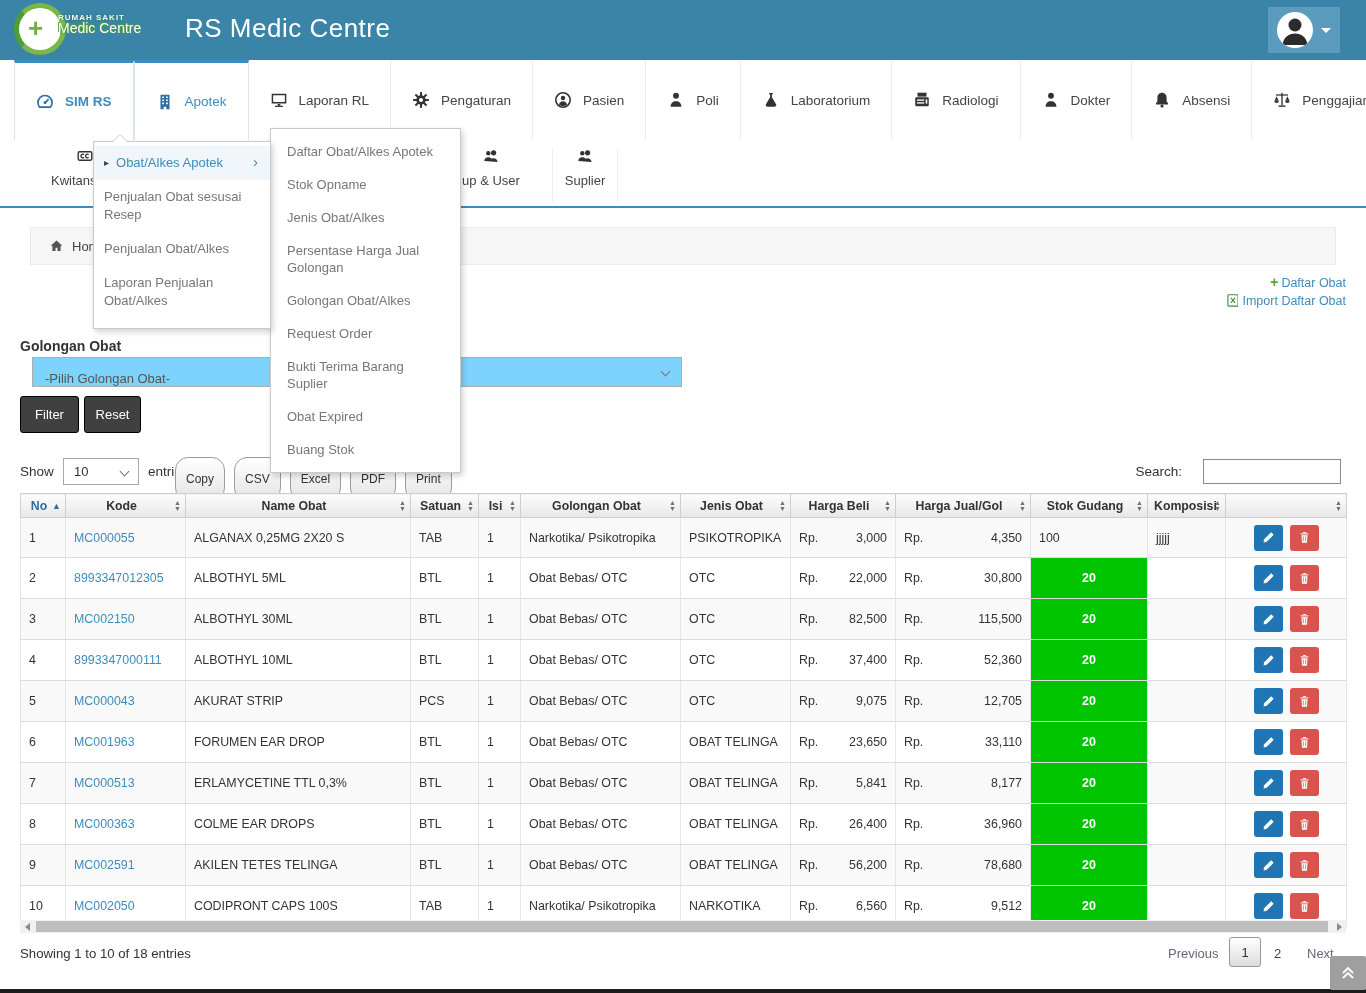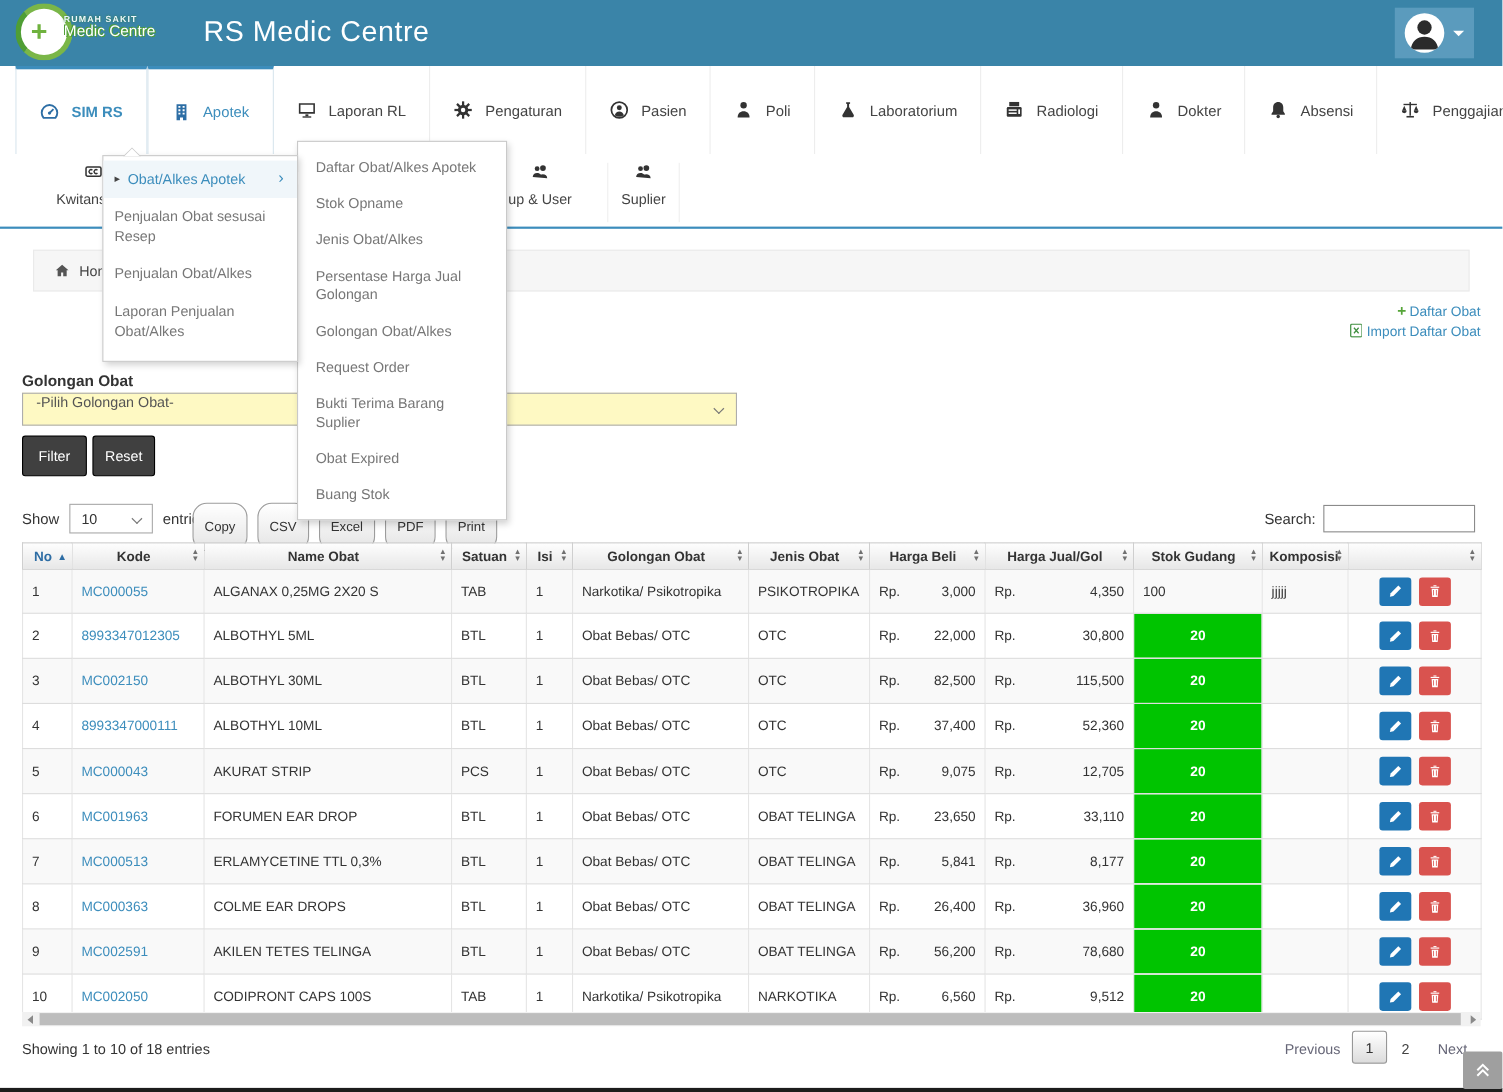--- a/index.html
+++ b/index.html
@@ -63,37 +63,37 @@
   .breadcrumb-bar .icon { width:15px; height:14px; color:#555; }
 
   
   .page-actions { position:absolute; right:20px; top:273px; text-align:right; font-size:12.5px; line-height:18px; }
   .page-actions a { color:#3c8dbc; text-decoration:none; cursor:pointer; }
   .plus-glyph { color:#56a539; font-weight:bold; font-size:14px; margin-right:3px; }
   .excel-glyph { display:inline-block; width:12px; height:13px; vertical-align:-2px; margin-right:4px; }
 
   
   .filter-label { position:absolute; left:20px; top:338px; font-size:14px; font-weight:bold; color:#333; }
-  .golongan-select { position:absolute; left:20px; top:357px; width:650px; height:30px; background:#fef9c3;
-    border:1px solid #adadad; font-size:13px; color:#555; display:flex; align-items:flex-start; padding:0 12px; cursor:pointer; }
+  .golongan-select { position:absolute; left:32px; top:357px; width:650px; height:30px; background:#7dd3fc;
+    border:1px solid #adadad; font-size:13px; color:#555; display:flex; align-items:flex-end; padding:0 12px; cursor:pointer; }
   .sel-caret { position:absolute; right:12px; top:10px; width:7px; height:7px; border-right:1.6px solid #777; border-bottom:1.6px solid #777; transform:rotate(45deg); }
   .btn-blue { position:absolute; background:#404040; color:#fff; font-size:13px; border:1px solid #000000; border-radius:3px; cursor:pointer; }
   .btn-filter { left:20px; top:396px; width:59px; height:37px; }
   .btn-reset  { left:84px; top:396px; width:57px; height:37px; }
 
   
   .show-label { position:absolute; left:20px; top:464px; font-size:13.5px; }
   .length-select { position:absolute; left:63px; top:458px; width:76px; height:27px; border:1px solid #a9a9a9; background:#fff;
     font-size:13px; color:#333; display:flex; align-items:center; padding:0 10px; cursor:pointer; }
   .length-select .sel-caret { right:10px; top:9px; }
   .entries-label { position:absolute; left:148px; top:464px; font-size:13.5px; }
   .export-buttons { position:absolute; left:175px; top:457px; display:flex; gap:9px; }
   .export-btn { height:44px; padding:0 10px; border:1px solid #9c9c9c; border-radius:13px;
     background:linear-gradient(#ffffff,#e4e4e4); font-size:12px; color:#333; cursor:pointer; font-family:inherit; }
-  .search-wrap { position:absolute; right:25px; top:459px; display:flex; align-items:center; gap:7px; font-size:13.5px; }
+  .search-wrap { position:absolute; right:25px; top:459px; display:flex; align-items:center; gap:21px; font-size:13.5px; }
   .search-wrap input { width:138px; height:25px; border:1px solid #8b8b8b; padding:0 6px; font-size:13px; font-family:inherit; }
 
   
   table.data-table { position:absolute; left:20px; top:493px; width:1326px; border-collapse:collapse; table-layout:fixed; }
   .data-table th { height:24px; background:linear-gradient(#fdfdfd,#e7e7e7); border:1px solid #cfcfcf; border-left:none;
     font-size:12.3px; font-weight:bold; color:#333; position:relative; text-align:center; padding:0 14px 0 6px; cursor:pointer; white-space:nowrap; overflow:hidden; }
   .data-table th:first-child { border-left:1px solid #cfcfcf; color:#2e6da4; }
   .sort-ind { position:absolute; right:4px; top:0; height:24px; display:flex; flex-direction:column; justify-content:center; line-height:6px; font-size:7px; color:#707070; }
   .sort-ind.asc { font-size:9px; color:#2e6da4; }
   .data-table td { height:40px; border-right:1px solid #e5e5e5; border-bottom:1px solid #ddd; font-size:12.4px; color:#333;

